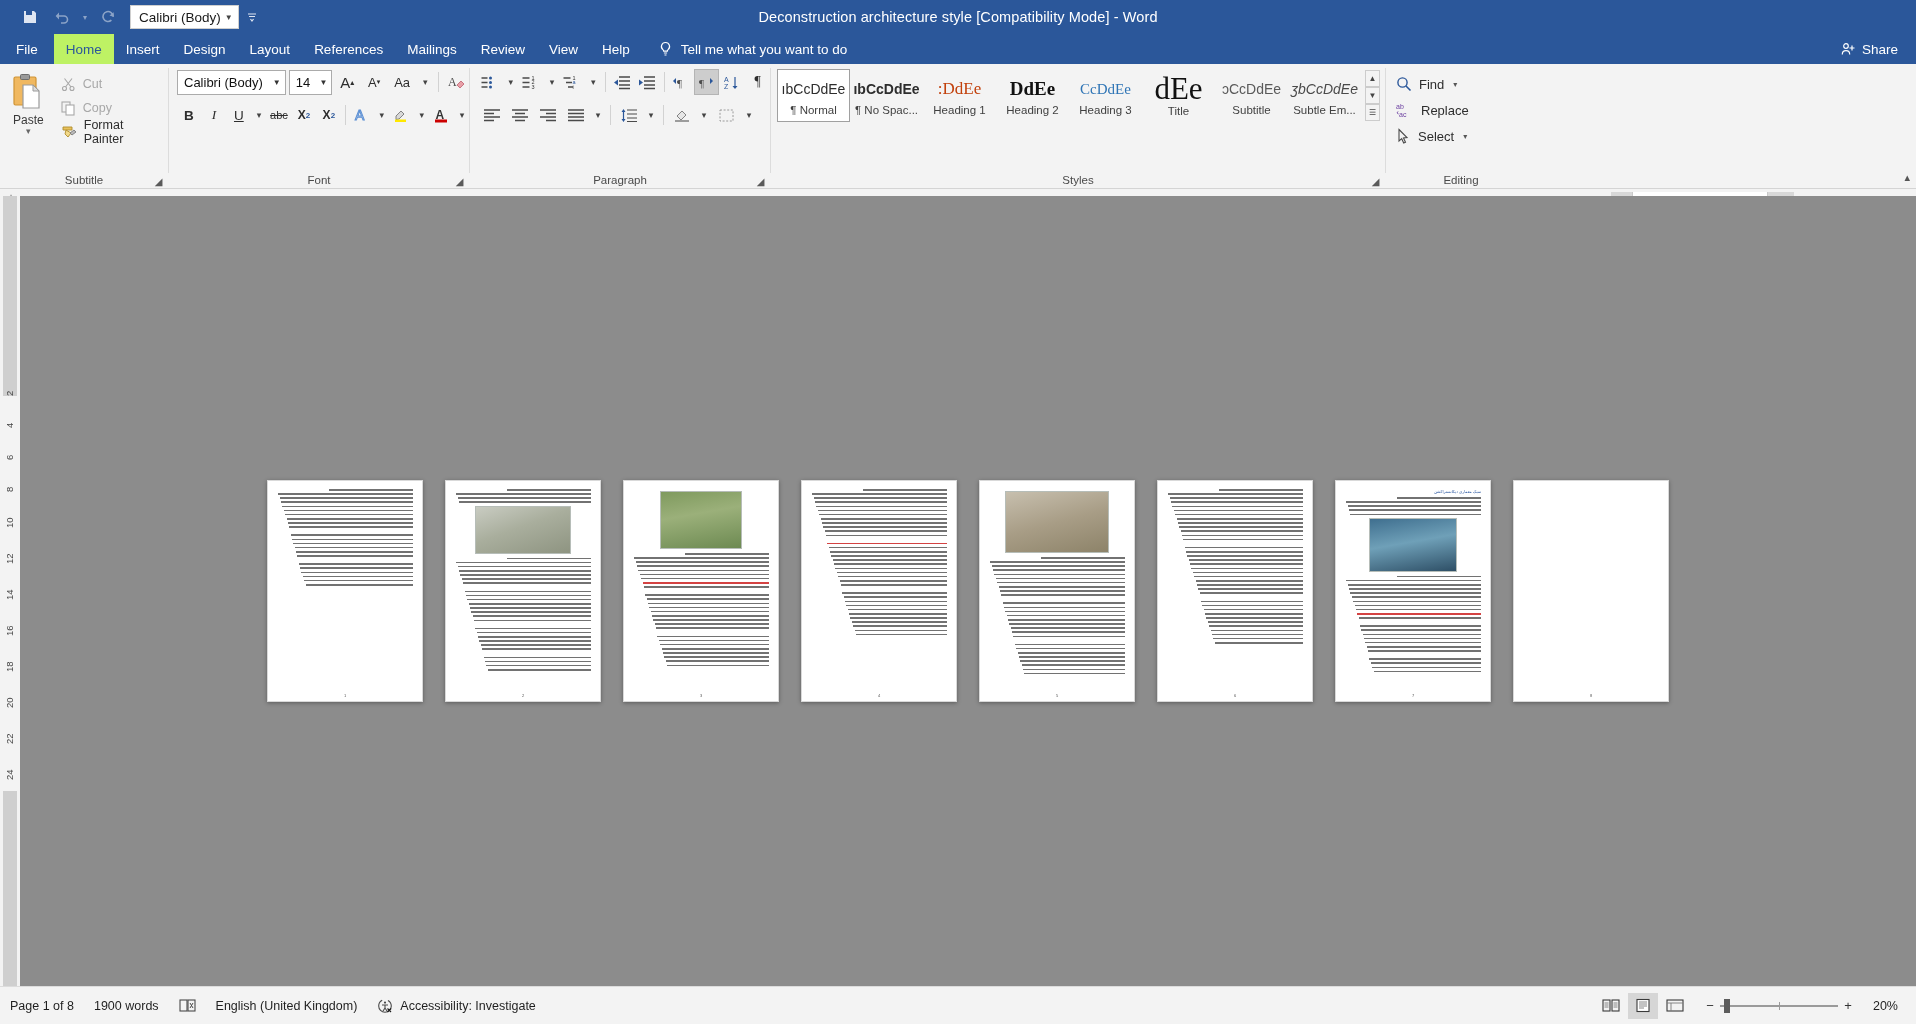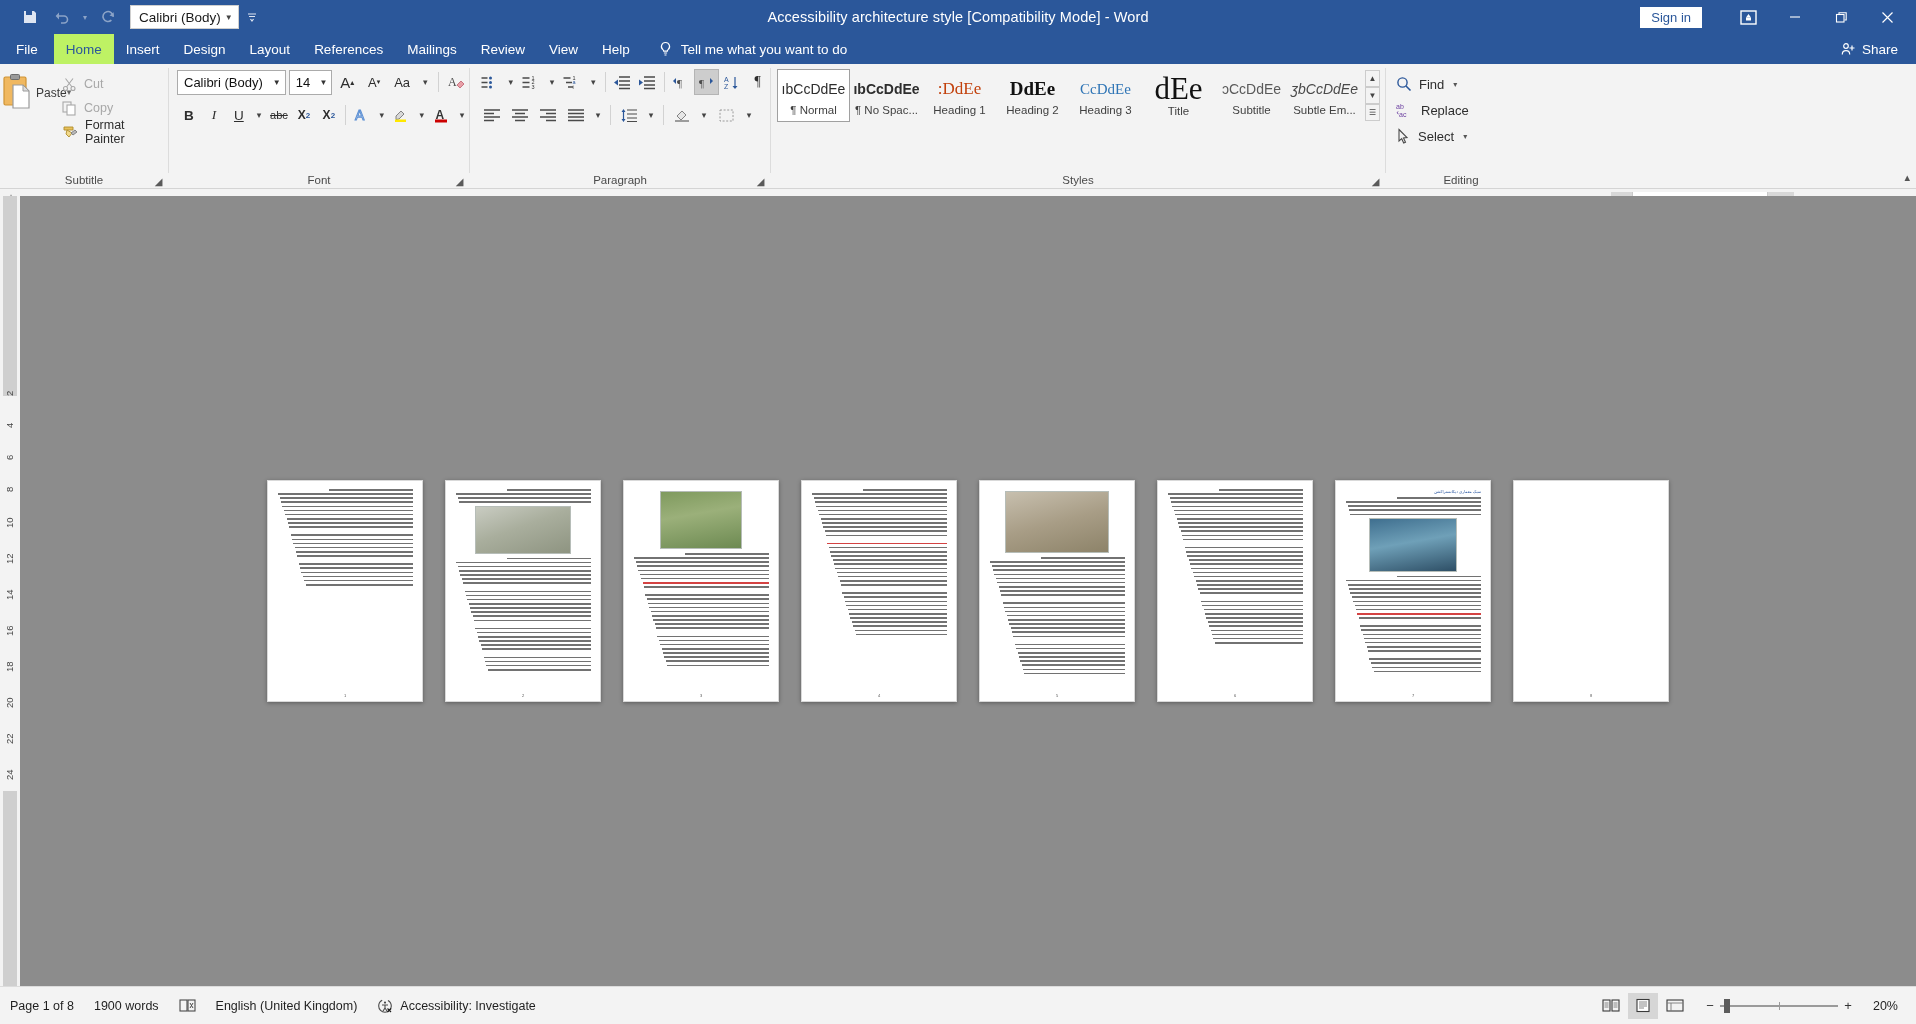--- a/index.html
+++ b/index.html
@@ -70,21 +70,21 @@
     display: flex; align-items: center; justify-content: center; position: relative;
   }
   .rgroup-label .dlg {
     position: absolute; right: 4px; bottom: 2px; width: 11px; height: 11px;
     color: #5a5a5a; font-size: 10px; line-height: 11px;
   }
   .gsep { width: 1px; background: #dcdcdc; height: 105px; margin-top: 4px; align-self:flex-start;}
 
   
   .clip-group { width: 168px; }
-  .paste-btn { width: 58px; display:flex; flex-direction:row; align-items:center; padding-top: 4px;}
+  .paste-btn { width: 58px; display:flex; flex-direction:column; align-items:center; padding-top: 4px;}
   .paste-lbl { font-size: 12px; color:#3a3a3a; margin-top: 2px;}
   .paste-car { font-size: 9px; color:#666; line-height: 9px;}
   .clip-small { display:flex; flex-direction: column; gap: 2px; padding-top: 4px;}
   .cs-item { display:flex; align-items:center; gap:7px; height: 22px; padding: 0 4px; font-size: 12.5px; color: #a8a8a8;}
   .cs-item.enabled { color: #2d2d2d; }
 
   
   .font-group { width: 300px; }
   .font-row1 { display: flex; align-items: center; gap: 3px; padding-left: 8px; }
   .font-row2 { display: flex; align-items: center; gap: 1px; padding-left: 8px; margin-top: 7px;}
@@ -226,48 +226,22 @@
       <span>Calibri (Body)</span>
       <span class="cv">▼</span>
     </div>
     <div class="qat-more">
       <svg width="12" height="12" viewBox="0 0 12 12">
           <path fill="none" stroke="currentColor" stroke-width="1.2" d="M2 3h8M3 5.5h6M4.5 8l1.5 2 1.5-2"></path>
         </svg>
     </div>
   </div>
 
-  <div class="title-center">Accessibility architecture style [Compatibility Mode]  -  Word</div>
-
-  <div class="title-right">
-    <div class="signin">Sign in</div>
-    <div class="tb-icon">
-      <svg width="17" height="15" viewBox="0 0 17 15">
-          <rect x="1" y="1" width="15" height="13" fill="none" stroke="currentColor" stroke-width="1.4"></rect>
-          <path fill="currentColor" d="M8.5 4 11 7.5H6z"></path>
-          <rect x="6" y="7.5" width="5" height="3" fill="currentColor"></rect>
-        </svg>
-    </div>
-    <div class="win-ctrl">
-      <svg width="12" height="12" viewBox="0 0 12 12">
-          <path stroke="currentColor" stroke-width="1.1" d="M1 6h10"></path>
-        </svg>
-    </div>
-    <div class="win-ctrl">
-      <svg width="13" height="13" viewBox="0 0 13 13">
-          <rect x="1.5" y="3.5" width="7.5" height="7.5" fill="none" stroke="currentColor" stroke-width="1.1"></rect>
-          <path d="M4 3.5V1.8h7.2V9h-1.7" fill="none" stroke="currentColor" stroke-width="1.1"></path>
-        </svg>
-    </div>
-    <div class="win-ctrl">
-      <svg width="13" height="13" viewBox="0 0 13 13">
-          <path stroke="currentColor" stroke-width="1.2" d="M1.5 1.5l10 10M11.5 1.5l-10 10"></path>
-        </svg>
-    </div>
-  </div>
+  <div class="title-center">Deconstruction architecture style [Compatibility Mode]  -  Word</div>
+
 </div>
 
 <div class="tabsrow">
   <div class="tab file">File</div>
   <div class="tab active">Home</div>
   <div class="tab">Insert</div>
   <div class="tab">Design</div>
   <div class="tab">Layout</div>
   <div class="tab">References</div>
   <div class="tab">Mailings</div>

